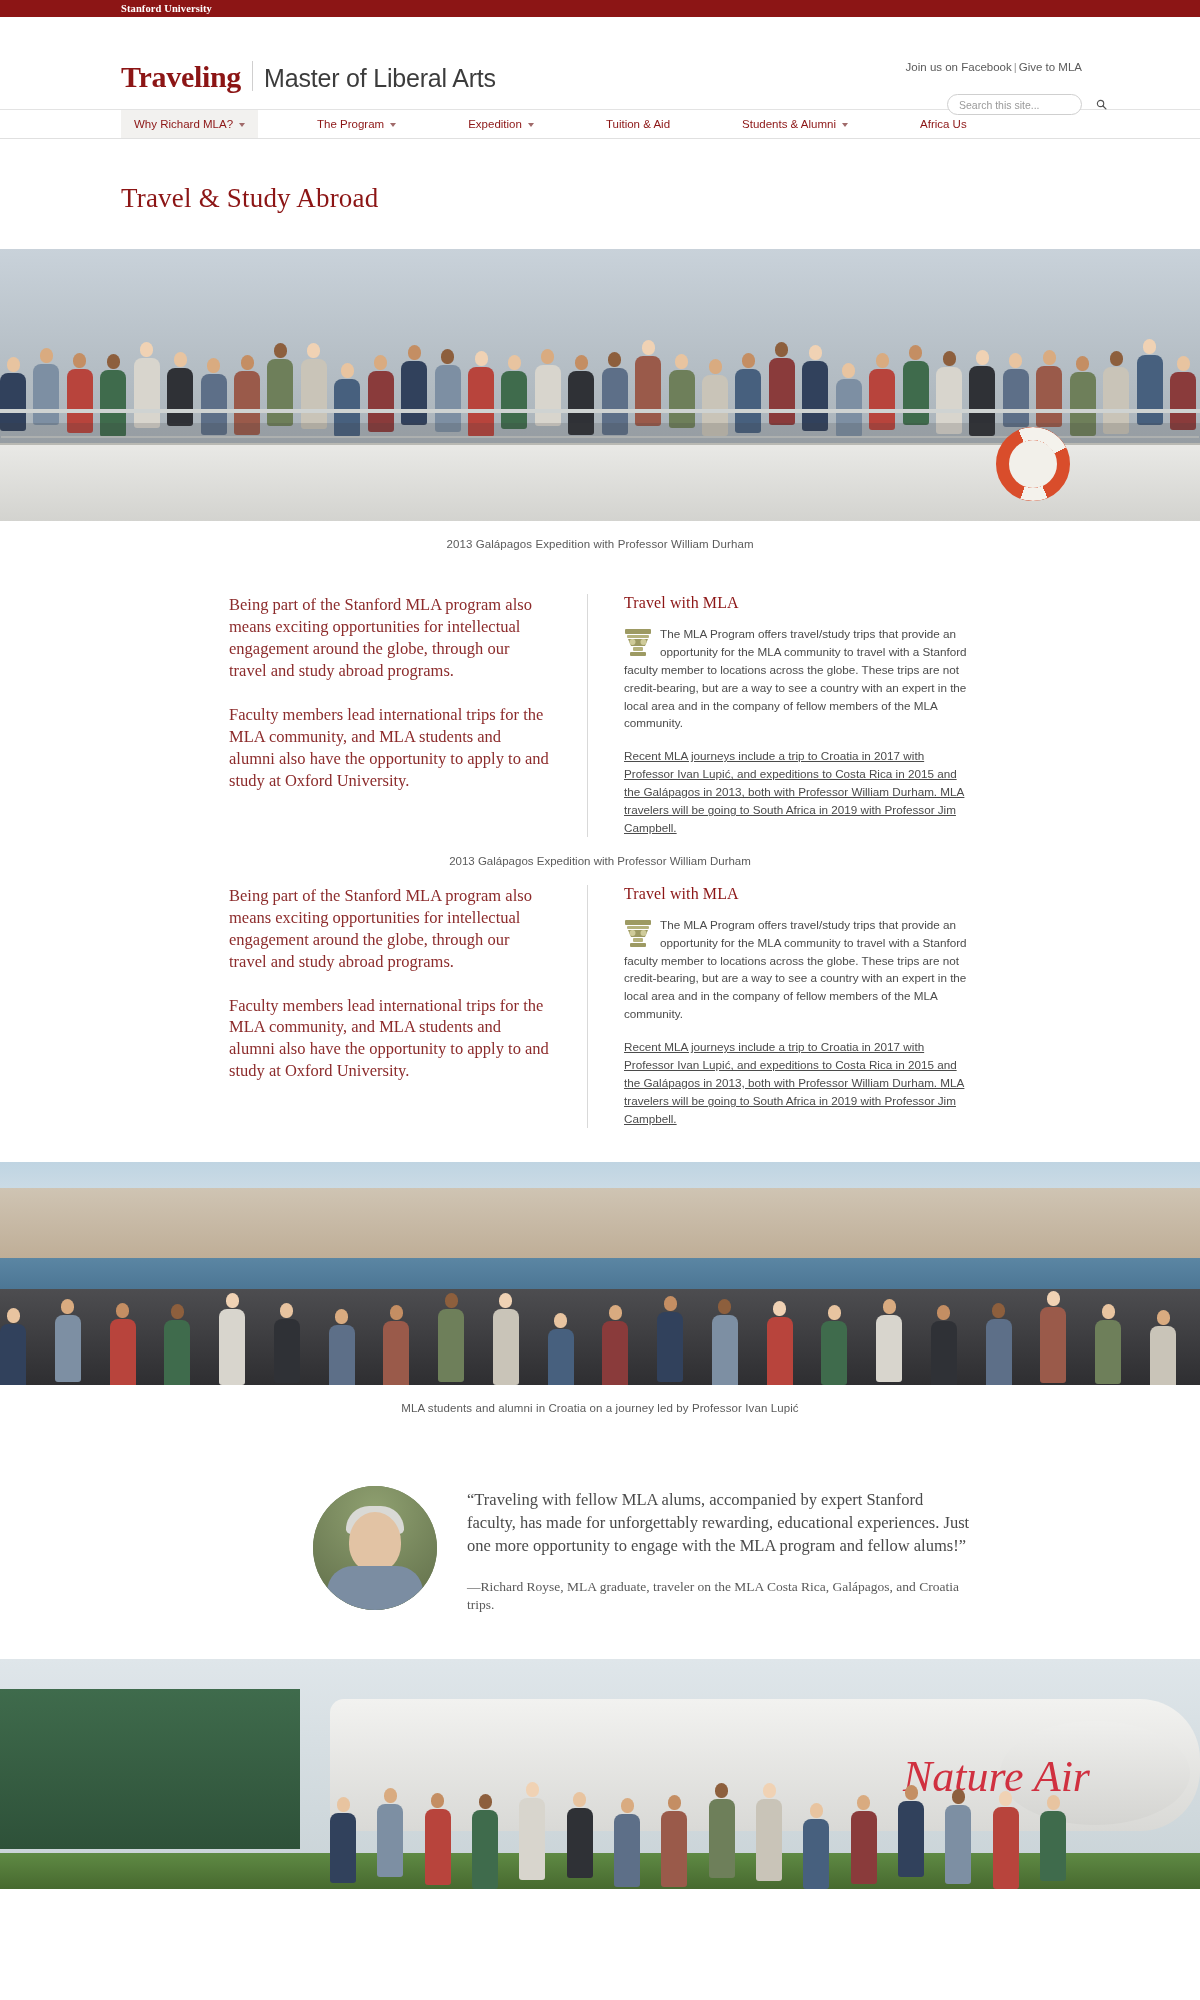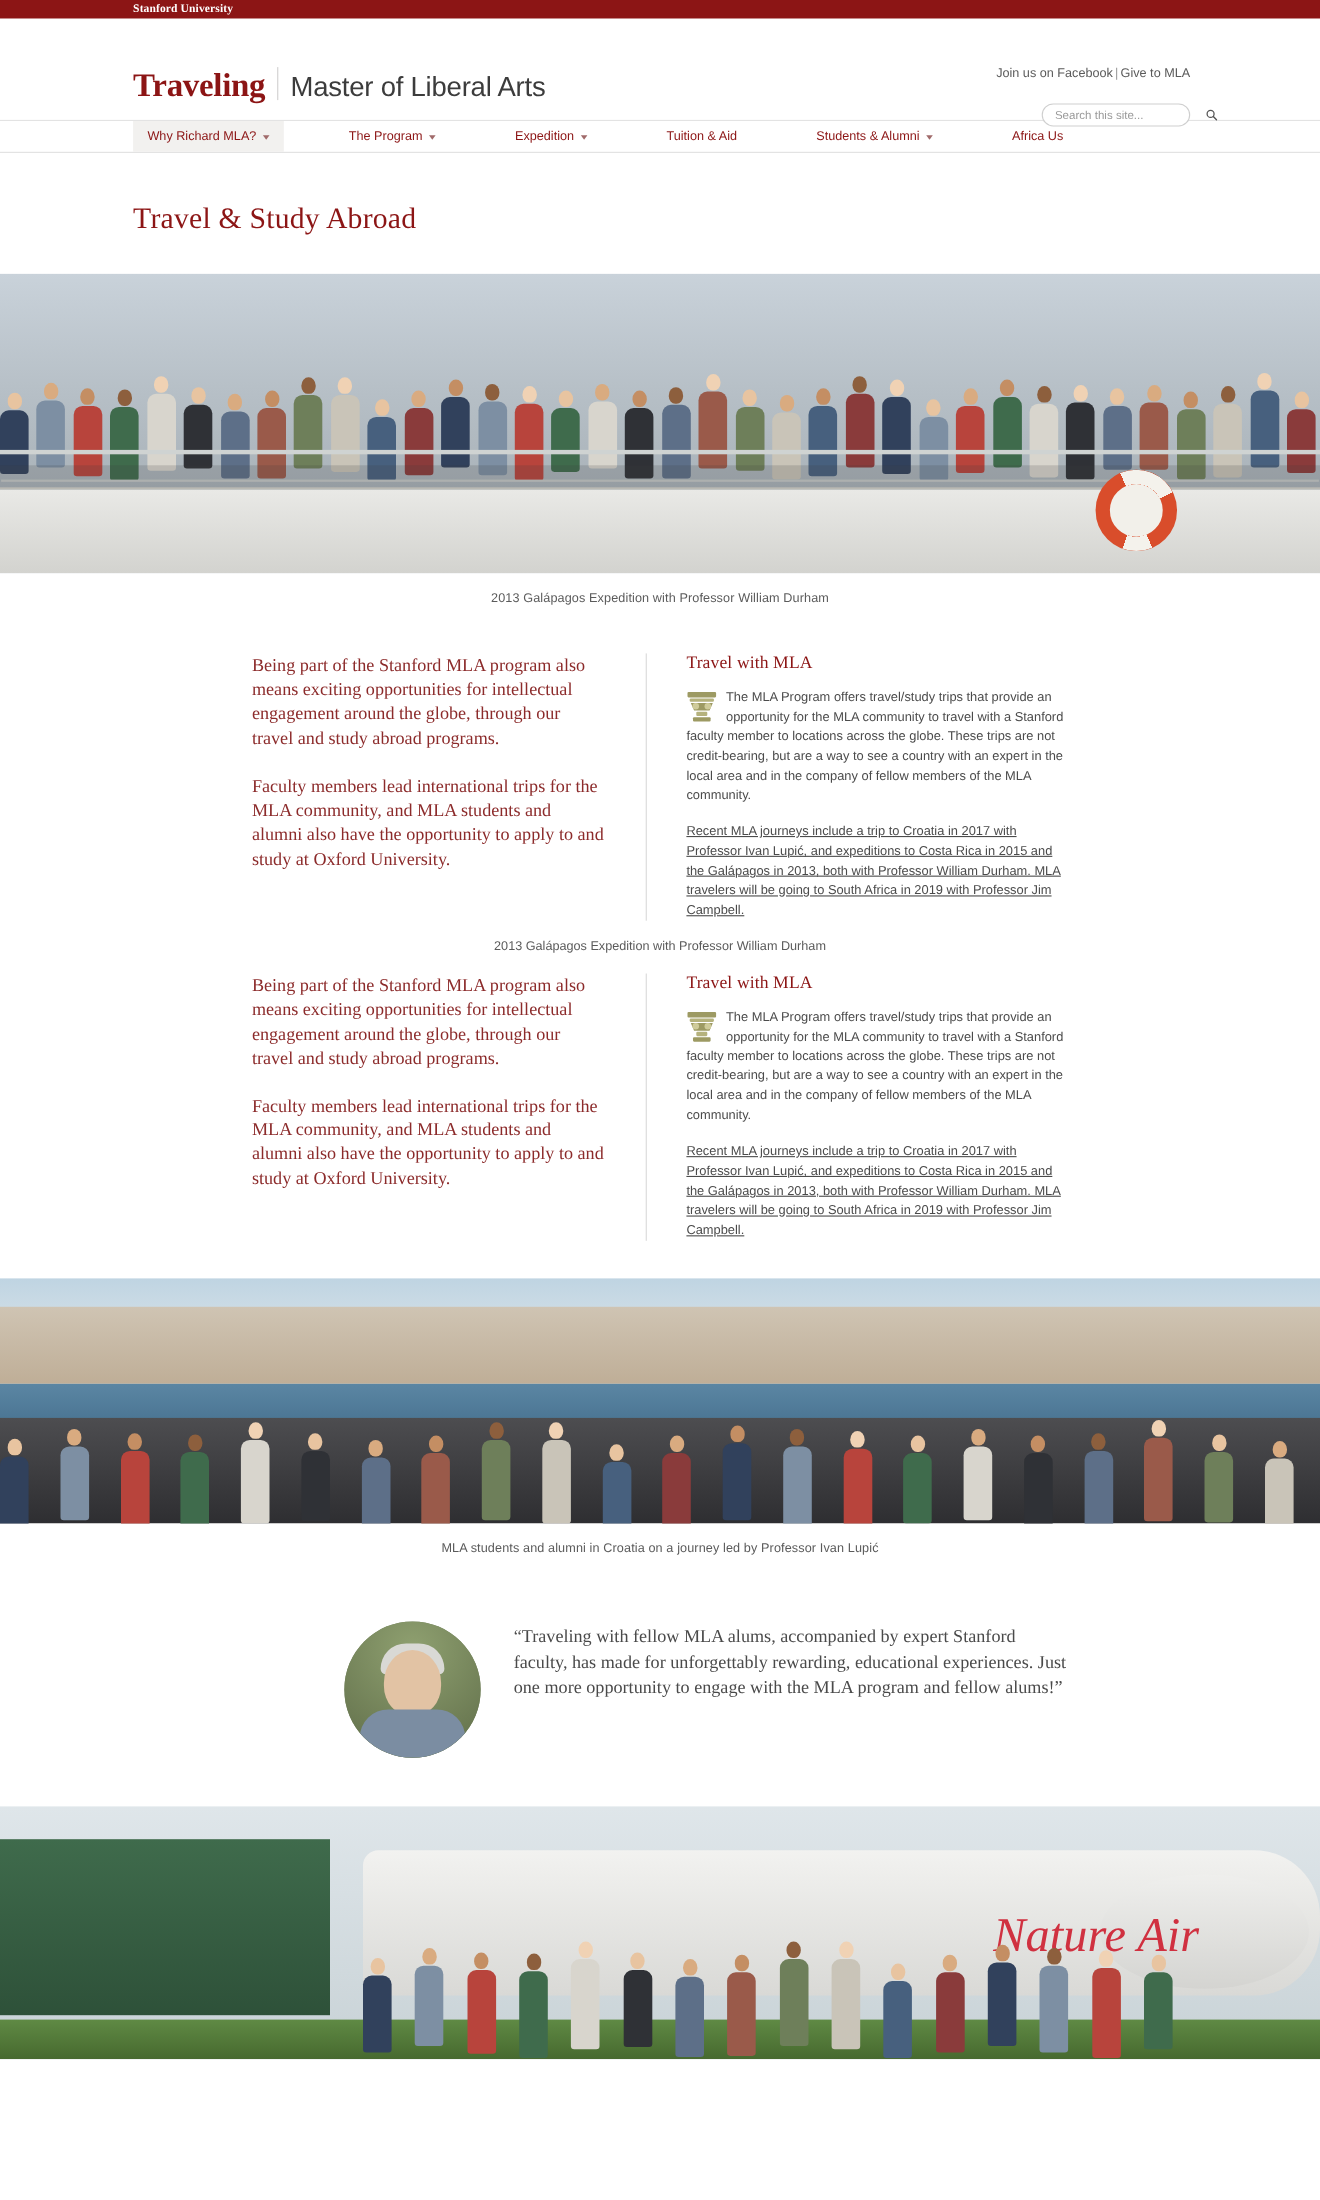--- a/index.html
+++ b/index.html
@@ -178,21 +178,21 @@
     margin-top:34px; height:223px; width:1200px;
     position:relative; overflow:hidden;
   }
   .cro-sky { position:absolute; left:0; right:0; top:0; height:54px; background:linear-gradient(#bfd4e2,#d7e2e8); }
   .cro-town { position:absolute; left:0; right:0; top:26px; height:70px; background:linear-gradient(#cfc4b3,#bfae97); }
   .cro-water { position:absolute; left:0; right:0; top:96px; height:48px; background:linear-gradient(#5b86a3,#446e8d); }
   .cro-fg { position:absolute; left:0; right:0; bottom:0; height:96px; background:linear-gradient(#4d4d50,#2e2e31); }
 
   
   .testimonial {
-    width:742px; margin:4px auto; padding-top:52px;
+    width:742px; margin:16px auto; padding-top:52px;
     display:flex; align-items:flex-start;
   }
   .portrait {
     width:124px; height:124px; border-radius:50%;
     flex:none; margin:4px 30px 0 84px; overflow:hidden;
     position:relative; background:#6f7f5a;
   }
   .p-bg { position:absolute; inset:0; background:radial-gradient(circle at 50% 20%, #8fa070, #5e6c48); }
   .p-head {
     position:absolute; left:50%; top:26px; transform:translateX(-50%);
@@ -596,20 +596,21 @@
 
 <div class="testimonial">
   <div class="portrait">
     <div class="p-bg"></div>
     <div class="p-hair"></div>
     <div class="p-head"></div>
     <div class="p-torso"></div>
   </div>
   <div class="quote-block">
     <p class="q">“Traveling with fellow MLA alums, accompanied by expert Stanford faculty, has made for unforgettably rewarding, educational experiences. Just one more opportunity to engage with the MLA program and fellow alums!”</p>
+    <p class="attr">—Richard Royse, MLA graduate, traveler on the MLA Costa Rica, Galápagos, and Croatia trips.</p>
   </div>
 </div>
 
 <div class="plane">
   <div class="pl-sky"></div>
   <div class="pl-shed"></div>
   <div class="pl-body"></div>
   <div class="pl-nose"></div>
   <div class="pl-script">Nature Air</div>
   <div class="pl-grass"></div>

